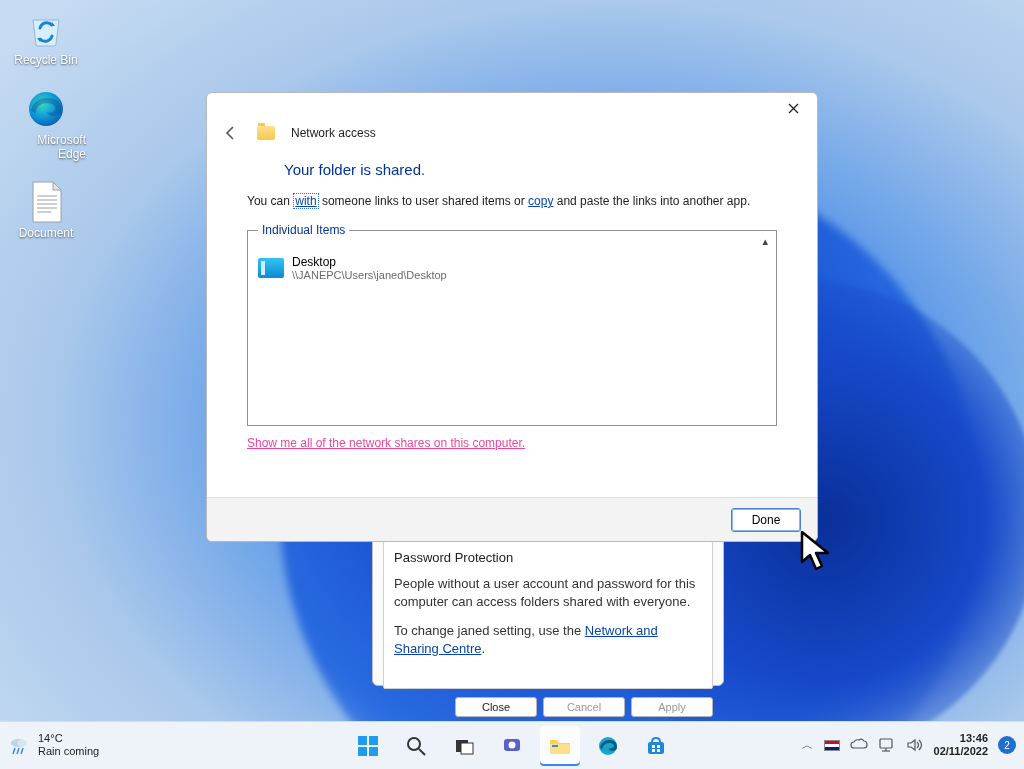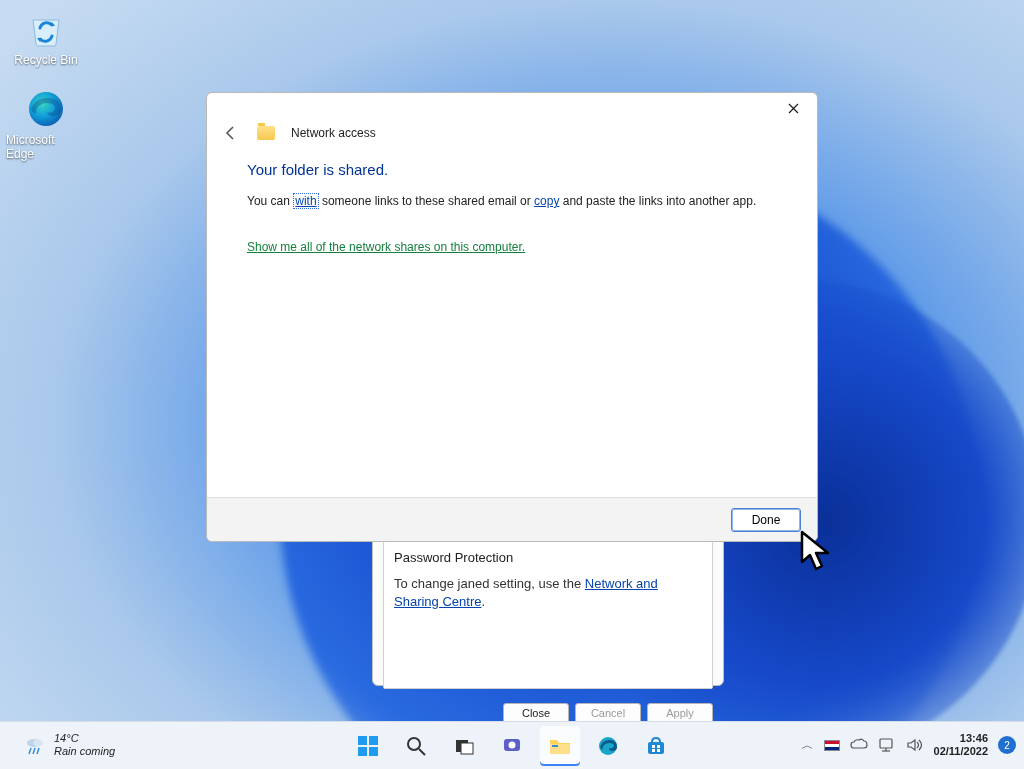--- a/index.html
+++ b/index.html
@@ -36,21 +36,21 @@
   position: absolute; top: 6px; left: 6px; z-index: 1;
 }
 .dicon {
   width: 80px; display: flex; flex-direction: column; align-items: center;
   margin-bottom: 18px; cursor: default;
 }
 .dicon .glyph {
   width: 46px; height: 46px; display: flex; align-items: center; justify-content: center;
 }
 .dicon .label {
-  color: #fff; font-size: 12px; text-align: left; text-shadow: 0 1px 2px rgba(0,0,0,.6);
+  color: #fff; font-size: 12px; text-align: right; text-shadow: 0 1px 2px rgba(0,0,0,.6);
   line-height: 1.15; margin-top: 2px;
 }
 
 
 .dialog {
   position: absolute; left: 206px; top: 92px; width: 612px; height: 450px;
   background: #fff; border: 1px solid #b9b9b9; border-radius: 6px;
   z-index: 20;
   display: flex; flex-direction: column;
 }
@@ -67,21 +67,21 @@
 }
 .backbtn {
   width: 20px; height: 20px; display: flex; align-items: center; justify-content: center;
   color: #555; font-size: 18px;
 }
 .hdr-title { font-size: 12px; color: #222; }
 .hdr-icon { width: 18px; height: 14px; background: linear-gradient(#ffe08a, #f6c94d); border-radius: 2px; position: relative; }
 .hdr-icon::before { content: ""; position: absolute; top: -3px; left: 1px; width: 7px; height: 3px; background: #f6c94d; border-radius: 1px 1px 0 0; }
 
 .dialog .body { padding: 10px 40px 0 40px; flex: 1; display: flex; flex-direction: column; }
-.heading { color: #003399; font-size: 15px; margin-bottom: 16px; }
+.heading { color: #003399; font-size: 15px; margin-bottom: 16px; margin-left: 37px; }
 .subtext { font-size: 12px; color: #222; margin-bottom: 22px; }
 .subtext a { color: #0645ad; }
 .subtext .outlined { border: 1px dotted #2a6be0; padding: 0 1px; }
 
 .groupbox {
   border: 1px solid #909090; height: 196px; position: relative; background: #fff;
 }
 .group-legend {
   position: absolute; top: -8px; left: 10px; background: #fff; padding: 0 4px;
   color: #003399; font-size: 12px;
@@ -96,21 +96,21 @@
   width: 26px; height: 20px; background: linear-gradient(#34c3f3, #0d8ad0);
   border-radius: 2px; position: relative;
 }
 .item-icon::after {
   content: ""; position: absolute; left: 3px; top: 3px; width: 4px; height: 14px; background: #cfeffd;
 }
 .item-text .name { font-size: 12px; color: #000; }
 .item-text .path { font-size: 11px; color: #6a6a6a; }
 
 .show-link { margin-top: 10px; font-size: 12px; }
-.show-link a { color: #15803d; text-decoration: underline; }
+.show-link a { color: #ec4899; text-decoration: underline; }
 
 .dialog .footer {
   border-top: 1px solid #dcdcdc; background: #f3f3f3;
   height: 44px; display: flex; align-items: center; justify-content: flex-end; padding-right: 16px;
   border-radius: 0 0 6px 6px;
 }
 .btn {
   background: #fff; border: 1px solid #9a9a9a; border-radius: 3px;
   font-size: 12px; padding: 4px 0; width: 70px; text-align: center; margin-left: 8px;
 }
@@ -129,33 +129,33 @@
 .propwin .pbox {
   border: 1px solid #d0d0d0; border-radius: 2px; background: #fff; padding: 8px 10px;
   font-size: 13px; height: 148px; margin-top: 62px;
 }
 .propwin .pbox .ptitle { color: #222; margin-bottom: 10px; }
 .propwin .pbox p { color: #333; margin-bottom: 12px; line-height: 1.35; }
 .propwin .pbox a { color: #0645ad; text-decoration: underline; }
 .prop-footer { display: flex; justify-content: flex-end; margin-top: 8px; gap: 6px; }
 .btn2 {
   background: #fdfdfd; border: 1px solid #b5b5b5; border-radius: 3px;
-  font-size: 11px; padding: 3px 0; width: 66px; text-align: center; color: #222; margin-top: 6px;
+  font-size: 11px; padding: 3px 0; width: 82px; text-align: center; color: #222;
 }
 .btn2.dim { color: #9a9a9a; }
 
 
 .taskbar {
   position: absolute; bottom: 0; left: 0; right: 0; height: 48px;
   background: #eef3f9; border-top: 1px solid #d5dde7; z-index: 50;
   display: flex; align-items: center;
 }
 
 .weather {
-  position: absolute; left: 24px; bottom: 4px; display: flex; align-items: center; gap: 8px; height: 40px; font-style: italic;
+  position: absolute; left: 8px; bottom: 4px; display: flex; align-items: center; gap: 8px; height: 40px;
 }
 .weather .wicon { width: 22px; height: 22px; }
 .weather .wtxt { font-size: 11px; color: #222; line-height: 1.15; }
 
 .center-icons {
   margin: 0 auto; display: flex; gap: 8px; align-items: center;
 }
 .tb-icon {
   width: 40px; height: 40px; display: flex; align-items: center; justify-content: center;
   border-radius: 4px;
@@ -208,25 +208,42 @@
             <stop offset="100%" stop-color="#0b5cad"></stop>
           </radialGradient>
         </defs>
         <circle cx="21" cy="21" r="17" fill="url(#eg)"></circle>
         <path d="M6 22 Q10 9 24 10 Q36 11 36 21 Q36 28 28 28 Q23 28 22 24 Q28 26 30 21 Q30 15 22 15 Q12 15 10 26 Z" fill="#0a3f7e" opacity=".35"></path>
       </svg>
     </div>
     <div class="label">Microsoft Edge</div>
   </div>
 
+  <div class="dicon">
+    <div class="glyph">
+      <svg width="38" height="44" viewBox="0 0 38 44">
+        <path d="M6 2 L26 2 L34 10 L34 42 L6 42 Z" fill="#fff" stroke="#9aa0a6"></path>
+        <path d="M26 2 L26 10 L34 10 Z" fill="#e6e6e6" stroke="#9aa0a6"></path>
+        <g stroke="#9aa0a6" stroke-width="1">
+          <line x1="10" y1="16" x2="30" y2="16"></line>
+          <line x1="10" y1="20" x2="30" y2="20"></line>
+          <line x1="10" y1="24" x2="30" y2="24"></line>
+          <line x1="10" y1="28" x2="30" y2="28"></line>
+          <line x1="10" y1="32" x2="24" y2="32"></line>
+        </g>
+      </svg>
+    </div>
+    <div class="label">Document</div>
+  </div>
 </div>
 
 <div class="propwin">
   <div class="pbox">
     <div class="ptitle">Password Protection</div>
+    <p>People without a user account and password for this computer can access folders shared with everyone.</p>
     <p>
       <span>To change janed setting, use the </span><a href="#">Network and Sharing Centre</a><span>.</span>
     </p>
   </div>
   <div class="prop-footer">
     <div class="btn2">Close</div>
     <div class="btn2 dim">Cancel</div>
     <div class="btn2 dim">Apply</div>
   </div>
 </div>
@@ -245,23 +262,34 @@
           <path d="M10 2 L4 8 L10 14" fill="none" stroke="#555" stroke-width="1.6"></path>
         </svg>
     </div>
     <div class="hdr-icon"></div>
     <div class="hdr-title">Network access</div>
   </div>
 
   <div class="body">
     <div class="heading">Your folder is shared.</div>
     <div class="subtext">
-      <span>You can </span><a href="#" class="outlined">with</a><span> someone links to these shared email or </span><a href="#">copy</a><span> and paste the links into another app.</span>
-    </div>
-
+      <span>You can </span><a href="#" class="outlined">with</a><span> someone links to user shared items or </span><a href="#">copy</a><span> and paste the links into another app.</span>
+    </div>
+
+    <div class="groupbox">
+      <div class="group-legend">Individual Items</div>
+      <div class="group-caret">▴</div>
+      <div class="item-row">
+        <div class="item-icon"></div>
+        <div class="item-text">
+          <div class="name">Desktop</div>
+          <div class="path">\\JANEPC\Users\janed\Desktop</div>
+        </div>
+      </div>
+    </div>
 
     <div class="show-link">
       <a href="#">Show me all of the network shares on this computer.</a>
     </div>
   </div>
 
   <div class="footer">
     <div class="btn primary">Done</div>
   </div>
 </div>

